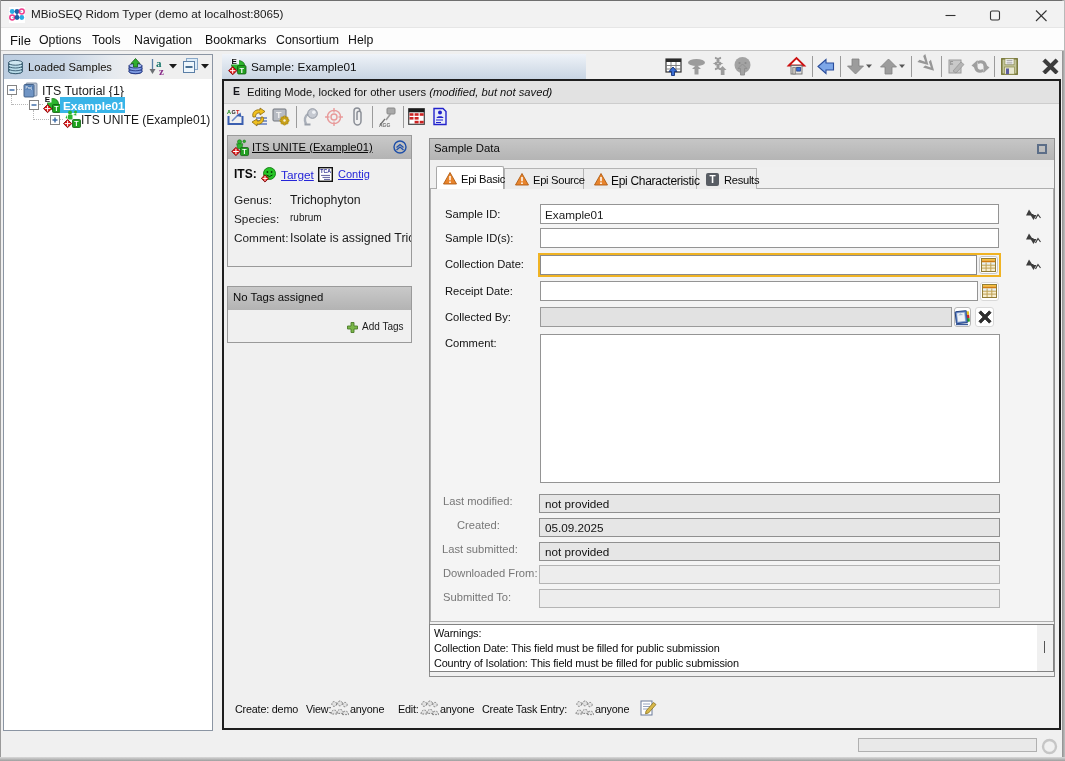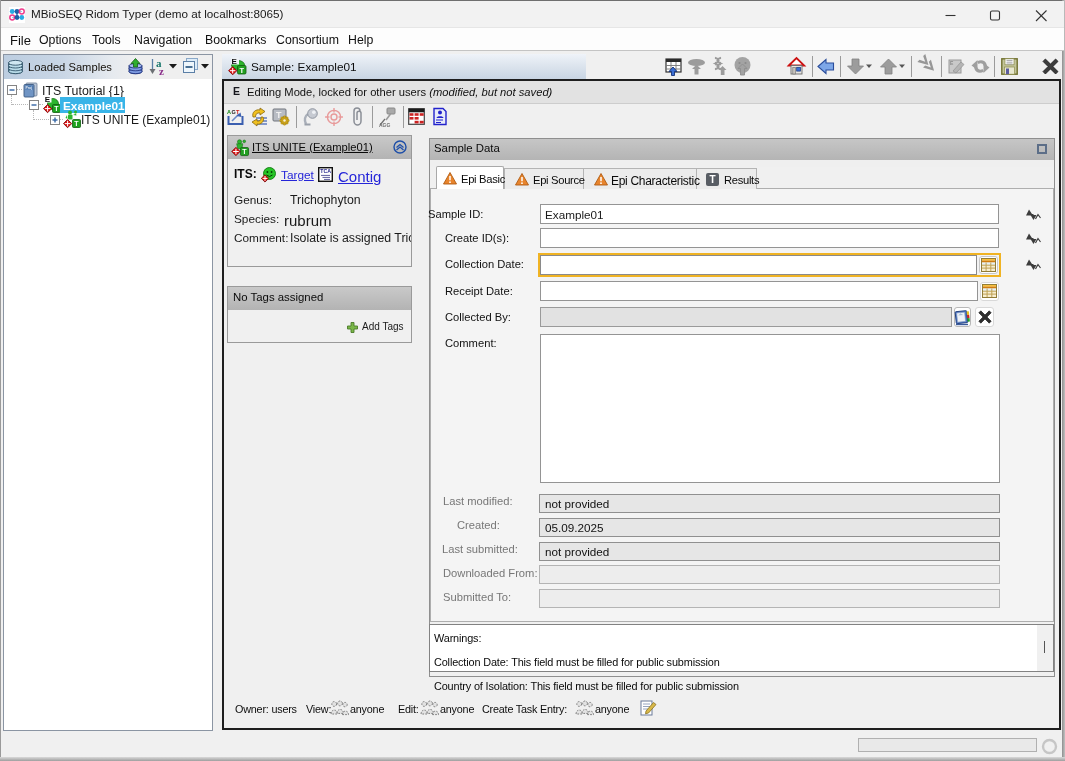--- a/index.html
+++ b/index.html
@@ -403,25 +403,25 @@
   <path d="M0.6 11.4 h4.8 M3 9 v4.8" stroke="#fff" stroke-width="1"></path>
 </svg>
 <div class="abs" style="left:281px;top:168px;font-size:11.8px"><span class="link">Target</span></div>
 <svg class="abs" style="left:318px;top:167px" width="15" height="15" viewBox="0 0 15 15">
   <rect x="0.7" y="0.7" width="13.6" height="13.6" fill="#fff" stroke="#111" stroke-width="1.4"></rect>
   <text x="2.3" y="6.3" font-size="5.2" font-weight="bold" fill="#23238c">TCA</text>
   <line x1="3" y1="8.4" x2="12" y2="8.4" stroke="#5c5c9e" stroke-width="1"></line>
   <line x1="4.5" y1="10.4" x2="12" y2="10.4" stroke="#5c5c9e" stroke-width="1"></line>
   <line x1="6" y1="12.4" x2="12" y2="12.4" stroke="#5c5c9e" stroke-width="1"></line>
 </svg>
-<div class="abs" style="left:338px;top:168px;font-size:15px"><span class="link">Contig</span></div>
+<div class="abs" style="left:338px;top:168px;font-size:11px"><span class="link">Contig</span></div>
 <div class="abs" style="left:234px;top:193px;font-size:11.8px">Genus:</div>
 <div class="abs" style="left:290px;top:193px;font-size:12.3px">Trichophyton</div>
 <div class="abs" style="left:234px;top:212px;font-size:11.8px">Species:</div>
-<div class="abs" style="left:284px;top:212px;font-size:15px">rubrum</div>
+<div class="abs" style="left:290px;top:212px;font-size:10px">rubrum</div>
 <div class="abs" style="left:234px;top:231px;font-size:11.8px">Comment:</div>
 <div class="abs" style="left:290px;top:231px;font-size:12.3px;width:121px;overflow:hidden;white-space:nowrap">Isolate is assigned Tricho</div>
 
 <div class="abs" style="left:227px;top:286px;width:185px;height:57px;background:#f0f0f0;border:1px solid #9a9a9a;box-sizing:border-box"></div>
 <div class="abs" style="left:228px;top:287px;width:183px;height:23px;background:linear-gradient(180deg,#c9c9c9,#b3b3b3)"></div>
 <div class="abs" style="left:233px;top:291px;font-size:11.4px;color:#0a0a0a">No Tags assigned</div>
 <svg class="abs" style="left:347px;top:322px" width="11" height="11" viewBox="0 0 11 11">
   <path d="M4 0.5 h3 v3.5 h3.5 v3 h-3.5 v3.5 h-3 v-3.5 h-3.5 v-3 h3.5 z" fill="#7ab648" stroke="#4a7a28" stroke-width="0.9"></path>
 </svg>
 <div class="abs" style="left:362px;top:321px;font-size:10px">Add Tags</div>
@@ -452,23 +452,23 @@
   <path d="M7 4 L7 8.2" stroke="#fff" stroke-width="1.5"></path>
     <circle cx="7" cy="10.2" r="0.9" fill="#fff"></circle>
 </svg>
 <div class="abs" style="left:611px;top:174px;font-size:12px;letter-spacing:-0.3px;color:#0a0a0a;z-index:4">Epi Characteristic</div>
 <div class="abs" style="left:706px;top:173px;width:13px;height:13px;background:#585d64;border-radius:2px;color:#fff;font-size:10px;font-weight:bold;text-align:center;line-height:13px;z-index:4">T</div>
 <div class="abs" style="left:724px;top:174px;font-size:11.2px;letter-spacing:-0.3px;color:#0a0a0a;z-index:4">Results</div>
 
 <div class="abs" style="left:430px;top:188px;width:624px;height:434px;background:#f4f4f4;border:1px solid #aeaeae;box-sizing:border-box"></div>
 <div class="abs" style="left:430px;top:160px;width:624px;height:7px;background:#efefef"></div>
 
-<div class="lbl" style="left:428px;top:208px">Sample ID:</div>
+<div class="lbl" style="left:445px;top:208px">Sample ID:</div>
 <div class="fld" style="left:540px;top:204px;width:459px;height:20px;box-sizing:border-box">Example01</div>
-<div class="lbl" style="left:445px;top:232px">Create ID(s):</div>
+<div class="lbl" style="left:445px;top:232px">Sample ID(s):</div>
 <div class="fld" style="left:540px;top:228px;width:459px;height:20px;box-sizing:border-box"></div>
 <div class="lbl" style="left:445px;top:258px">Collection Date:</div>
 <div class="abs" style="left:538px;top:253px;width:463px;height:24px;border:2px solid #f0b323;background:#f2f2f2;box-sizing:border-box"></div>
 <div class="fld" style="left:540px;top:255px;width:437px;height:20px;box-sizing:border-box;border-color:#8a8a8a"></div>
 <div class="abs" style="left:979px;top:256px;width:19px;height:18px;background:#fff;border:1px solid #c8c8c8;border-radius:3px;box-sizing:border-box"></div>
 <svg class="abs" style="left:981px;top:258px" width="15" height="14" viewBox="0 0 15 14">
   <rect x="0.5" y="0.5" width="14" height="13" fill="#f7edcf" stroke="#917c38" stroke-width="1"></rect>
   <rect x="1" y="1" width="13" height="1.6" fill="#f8c03c"></rect>
   <rect x="1" y="2.6" width="13" height="1.9" fill="#d07c10"></rect>
   <rect x="1" y="4.5" width="13" height="2.4" fill="#e6f0f6"></rect>
@@ -537,23 +537,23 @@
 </svg>
 <svg class="abs" style="left:1026px;top:258px" width="15" height="13" viewBox="0 0 15 13">
   <path d="M0 7.5 L3 1.5 L6 6 L7.5 6 L7.5 7.5 Z" fill="#3c3c3c"></path>
   <path d="M4.5 7 L7.5 12 L10.5 7 Z" fill="#3c3c3c"></path>
   <path d="M9.5 11 L12 6.5 L14.5 10" fill="#fff" stroke="#3c3c3c" stroke-width="1.2"></path>
 </svg>
 
 <div class="abs" style="left:429px;top:624px;width:625px;height:48px;background:#fff;border:1px solid #828282;box-sizing:border-box"></div>
 <div class="abs" style="left:1037px;top:625px;width:16px;height:46px;background:#f0f0f0"></div>
 <div class="abs" style="left:1044px;top:641px;width:1px;height:12px;background:#555"></div>
-<div class="abs" style="left:434px;top:626px;font-size:10.9px;letter-spacing:-0.15px;line-height:24px;color:#0a0a0a">Warnings:<br>Collection Date: This field must be filled for public submission<br>Country of Isolation: This field must be filled for public submission</div>
-
-<div class="abs" style="left:235px;top:703px;font-size:10.8px;letter-spacing:-0.2px;color:#0d0d0d">Owner: users</div>
+<div class="abs" style="left:434px;top:626px;font-size:10.9px;letter-spacing:-0.15px;line-height:15px;color:#0a0a0a">Warnings:<br>Collection Date: This field must be filled for public submission<br>Country of Isolation: This field must be filled for public submission</div>
+
+<div class="abs" style="left:235px;top:703px;font-size:10.8px;letter-spacing:-0.2px;color:#0d0d0d">Create: demo</div>
 <div class="abs" style="left:306px;top:703px;font-size:10.8px;letter-spacing:-0.2px;color:#0d0d0d">View:</div>
 <svg class="abs" style="left:330px;top:700px" width="19" height="16" viewBox="0 0 19 16">
   <g fill="#e2e2e2" stroke="#7e7e7e" stroke-width="1" stroke-dasharray="1.7,1.2">
     <circle cx="4.2" cy="4" r="2.4"></circle>
       <circle cx="10" cy="3.4" r="2.4"></circle>
       <circle cx="15" cy="4.6" r="2.2"></circle>
     <path d="M1 14 C1 8.8 7.5 8.8 7.5 14 Z"></path>
       <path d="M7 13.4 C7 8.2 13.5 8.2 13.5 13.4 Z"></path>
       <path d="M12.5 14.6 C12.5 10 18.5 10 18.5 14.6 Z"></path>
   </g>

